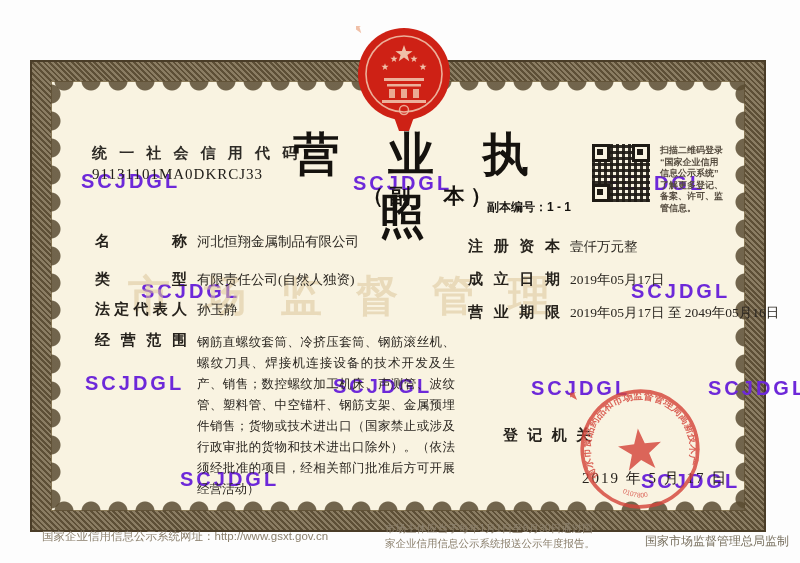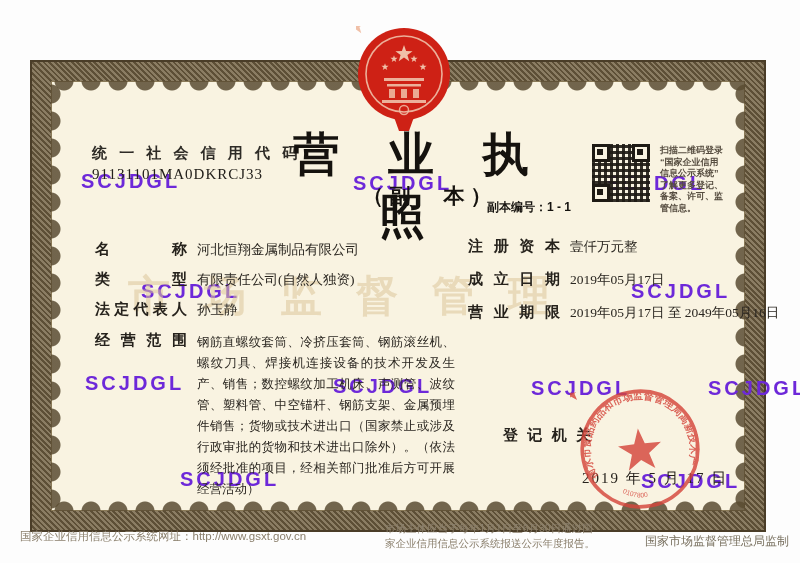--- a/index.html
+++ b/index.html
@@ -57,21 +57,21 @@
   .reg-lbl{position:absolute;left:503px;top:426px;width:88px;font-size:15px;font-weight:bold;
        text-align:justify;text-align-last:justify;color:#26221c;}
   .date{position:absolute;left:582px;top:469px;font-size:15px;font-family:"Liberation Serif",serif;
        letter-spacing:2px;color:#26221c;z-index:4;}
   
   .emblem{position:absolute;left:356px;top:26px;width:96px;height:106px;z-index:6;}
   .seal{position:absolute;left:576px;top:386px;width:128px;height:126px;z-index:5;opacity:.82;
        transform:rotate(-6deg);}
   
   .foot{position:absolute;color:#8a7f6c;z-index:3;}
-  .foot-left{left:20px;top:529px;font-size:11.5px;}
+  .foot-left{left:42px;top:529px;font-size:11.5px;}
   .foot-mid{left:385px;top:521px;font-size:10.5px;line-height:15px;width:210px;}
   .foot-right{left:645px;top:533px;font-size:12px;color:#78705f;}
 </style>
 </head>
 <body>
 
 <div class="stage">
 
   <div class="frame">
     <div class="paper">
@@ -117,21 +117,21 @@
     </div>
     <div class="qr-caption">
       <div>扫描二维码登录</div>
       <div>“国家企业信用</div>
       <div>信息公示系统”</div>
       <div>了解更多登记、</div>
       <div>备案、许可、监</div>
       <div>管信息。</div>
     </div>
 
-    <div class="row" style="left:95px;top:240px">
+    <div class="row" style="left:95px;top:232px">
       <span class="lbl">名称</span>
       <span class="val" style="margin-left:10px">河北恒翔金属制品有限公司</span>
     </div>
     <div class="row" style="left:95px;top:300px">
       <span class="lbl">法定代表人</span>
       <span class="val" style="margin-left:10px">孙玉静</span>
     </div>
     <div class="row" style="left:95px;top:270px">
       <span class="lbl">类型</span>
       <span class="val" style="margin-left:10px">有限责任公司(自然人独资)</span>

